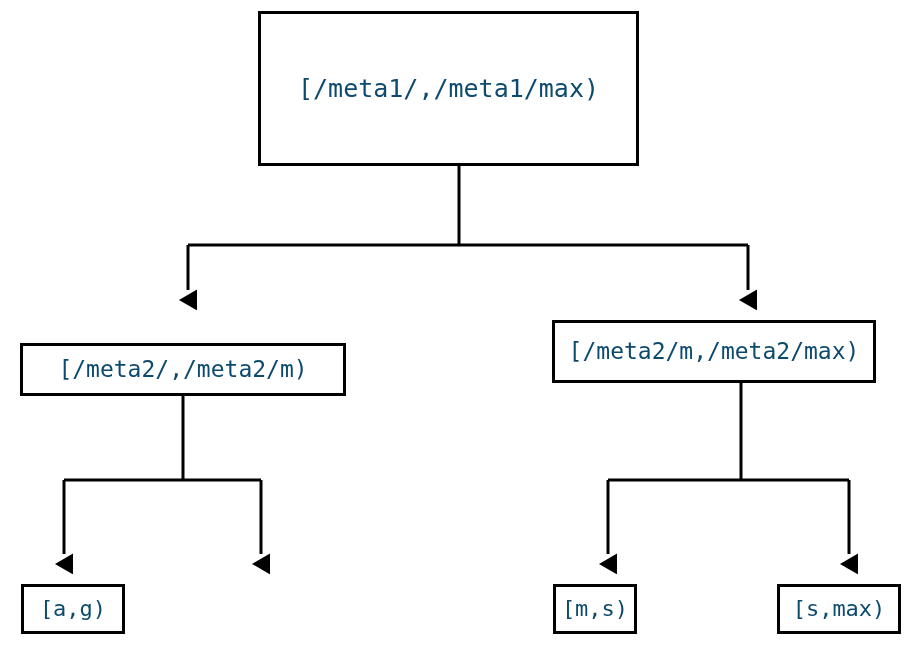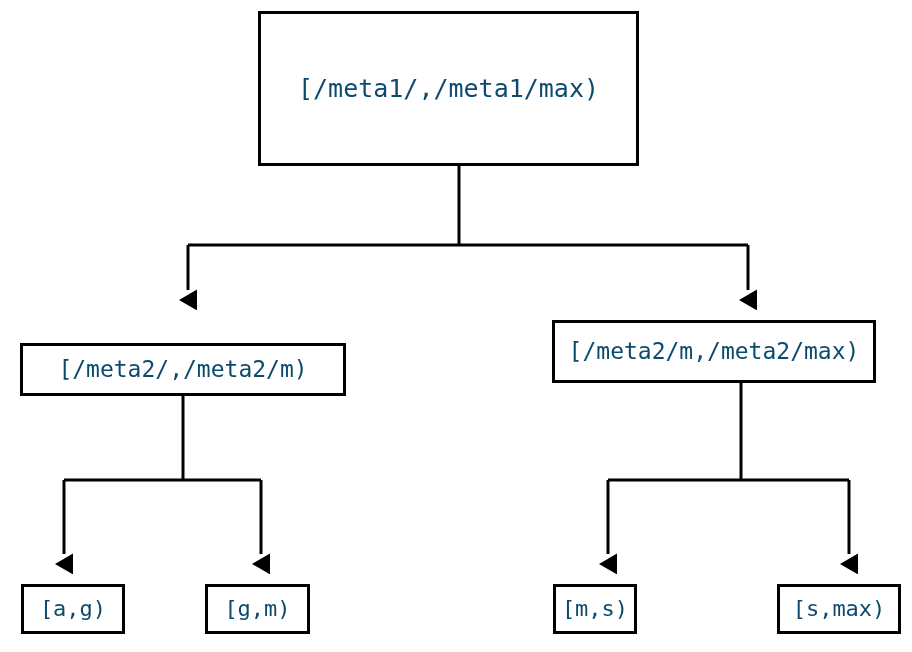--- a/index.html
+++ b/index.html
@@ -140,23 +140,20 @@
   </div>
 
   <div class="node" id="node-mid-right">
     <span class="node-label">[/meta2/m,/meta2/max)</span>
   </div>
 
   <div class="node" id="node-leaf-ag">
     <span class="node-label">[a,g)</span>
   </div>
 
-  <div class="node" id="node-leaf-gm">
-    <span class="node-label">[g,m)</span>
-  </div>
 
   <div class="node" id="node-leaf-ms">
     <span class="node-label">[m,s)</span>
   </div>
 
   <div class="node" id="node-leaf-smax">
     <span class="node-label">[s,max)</span>
   </div>
 
 </div>

